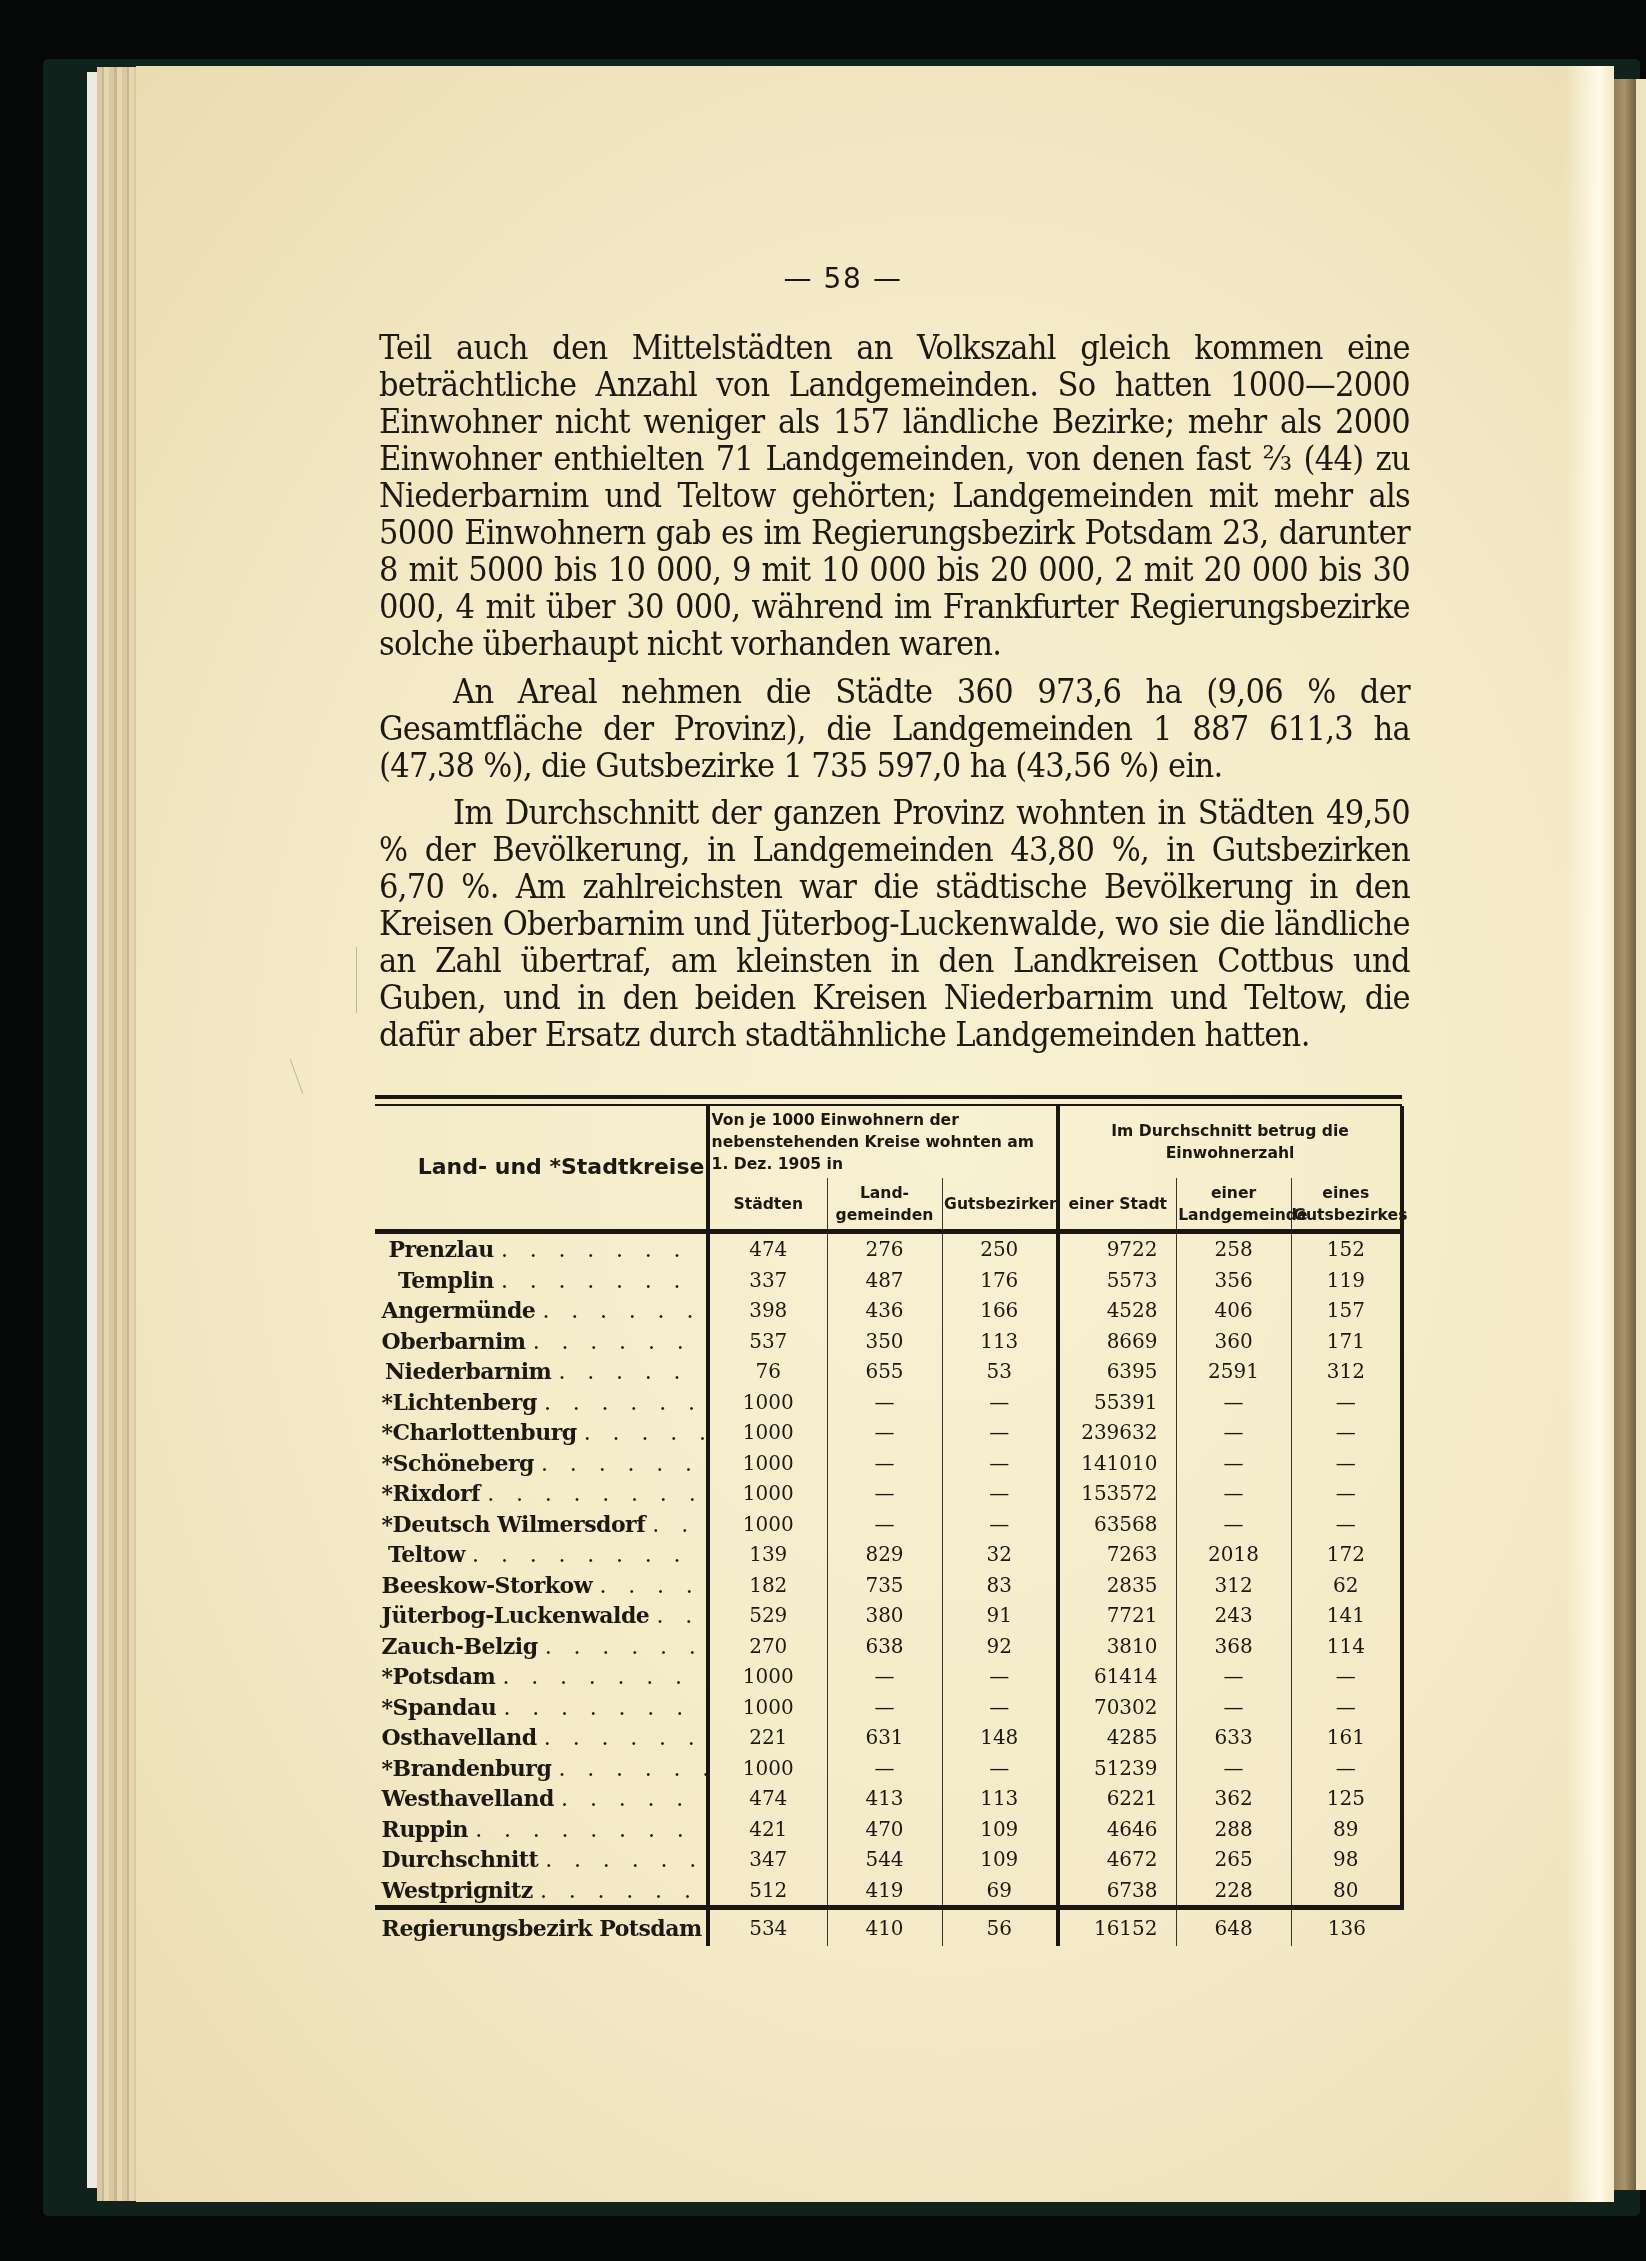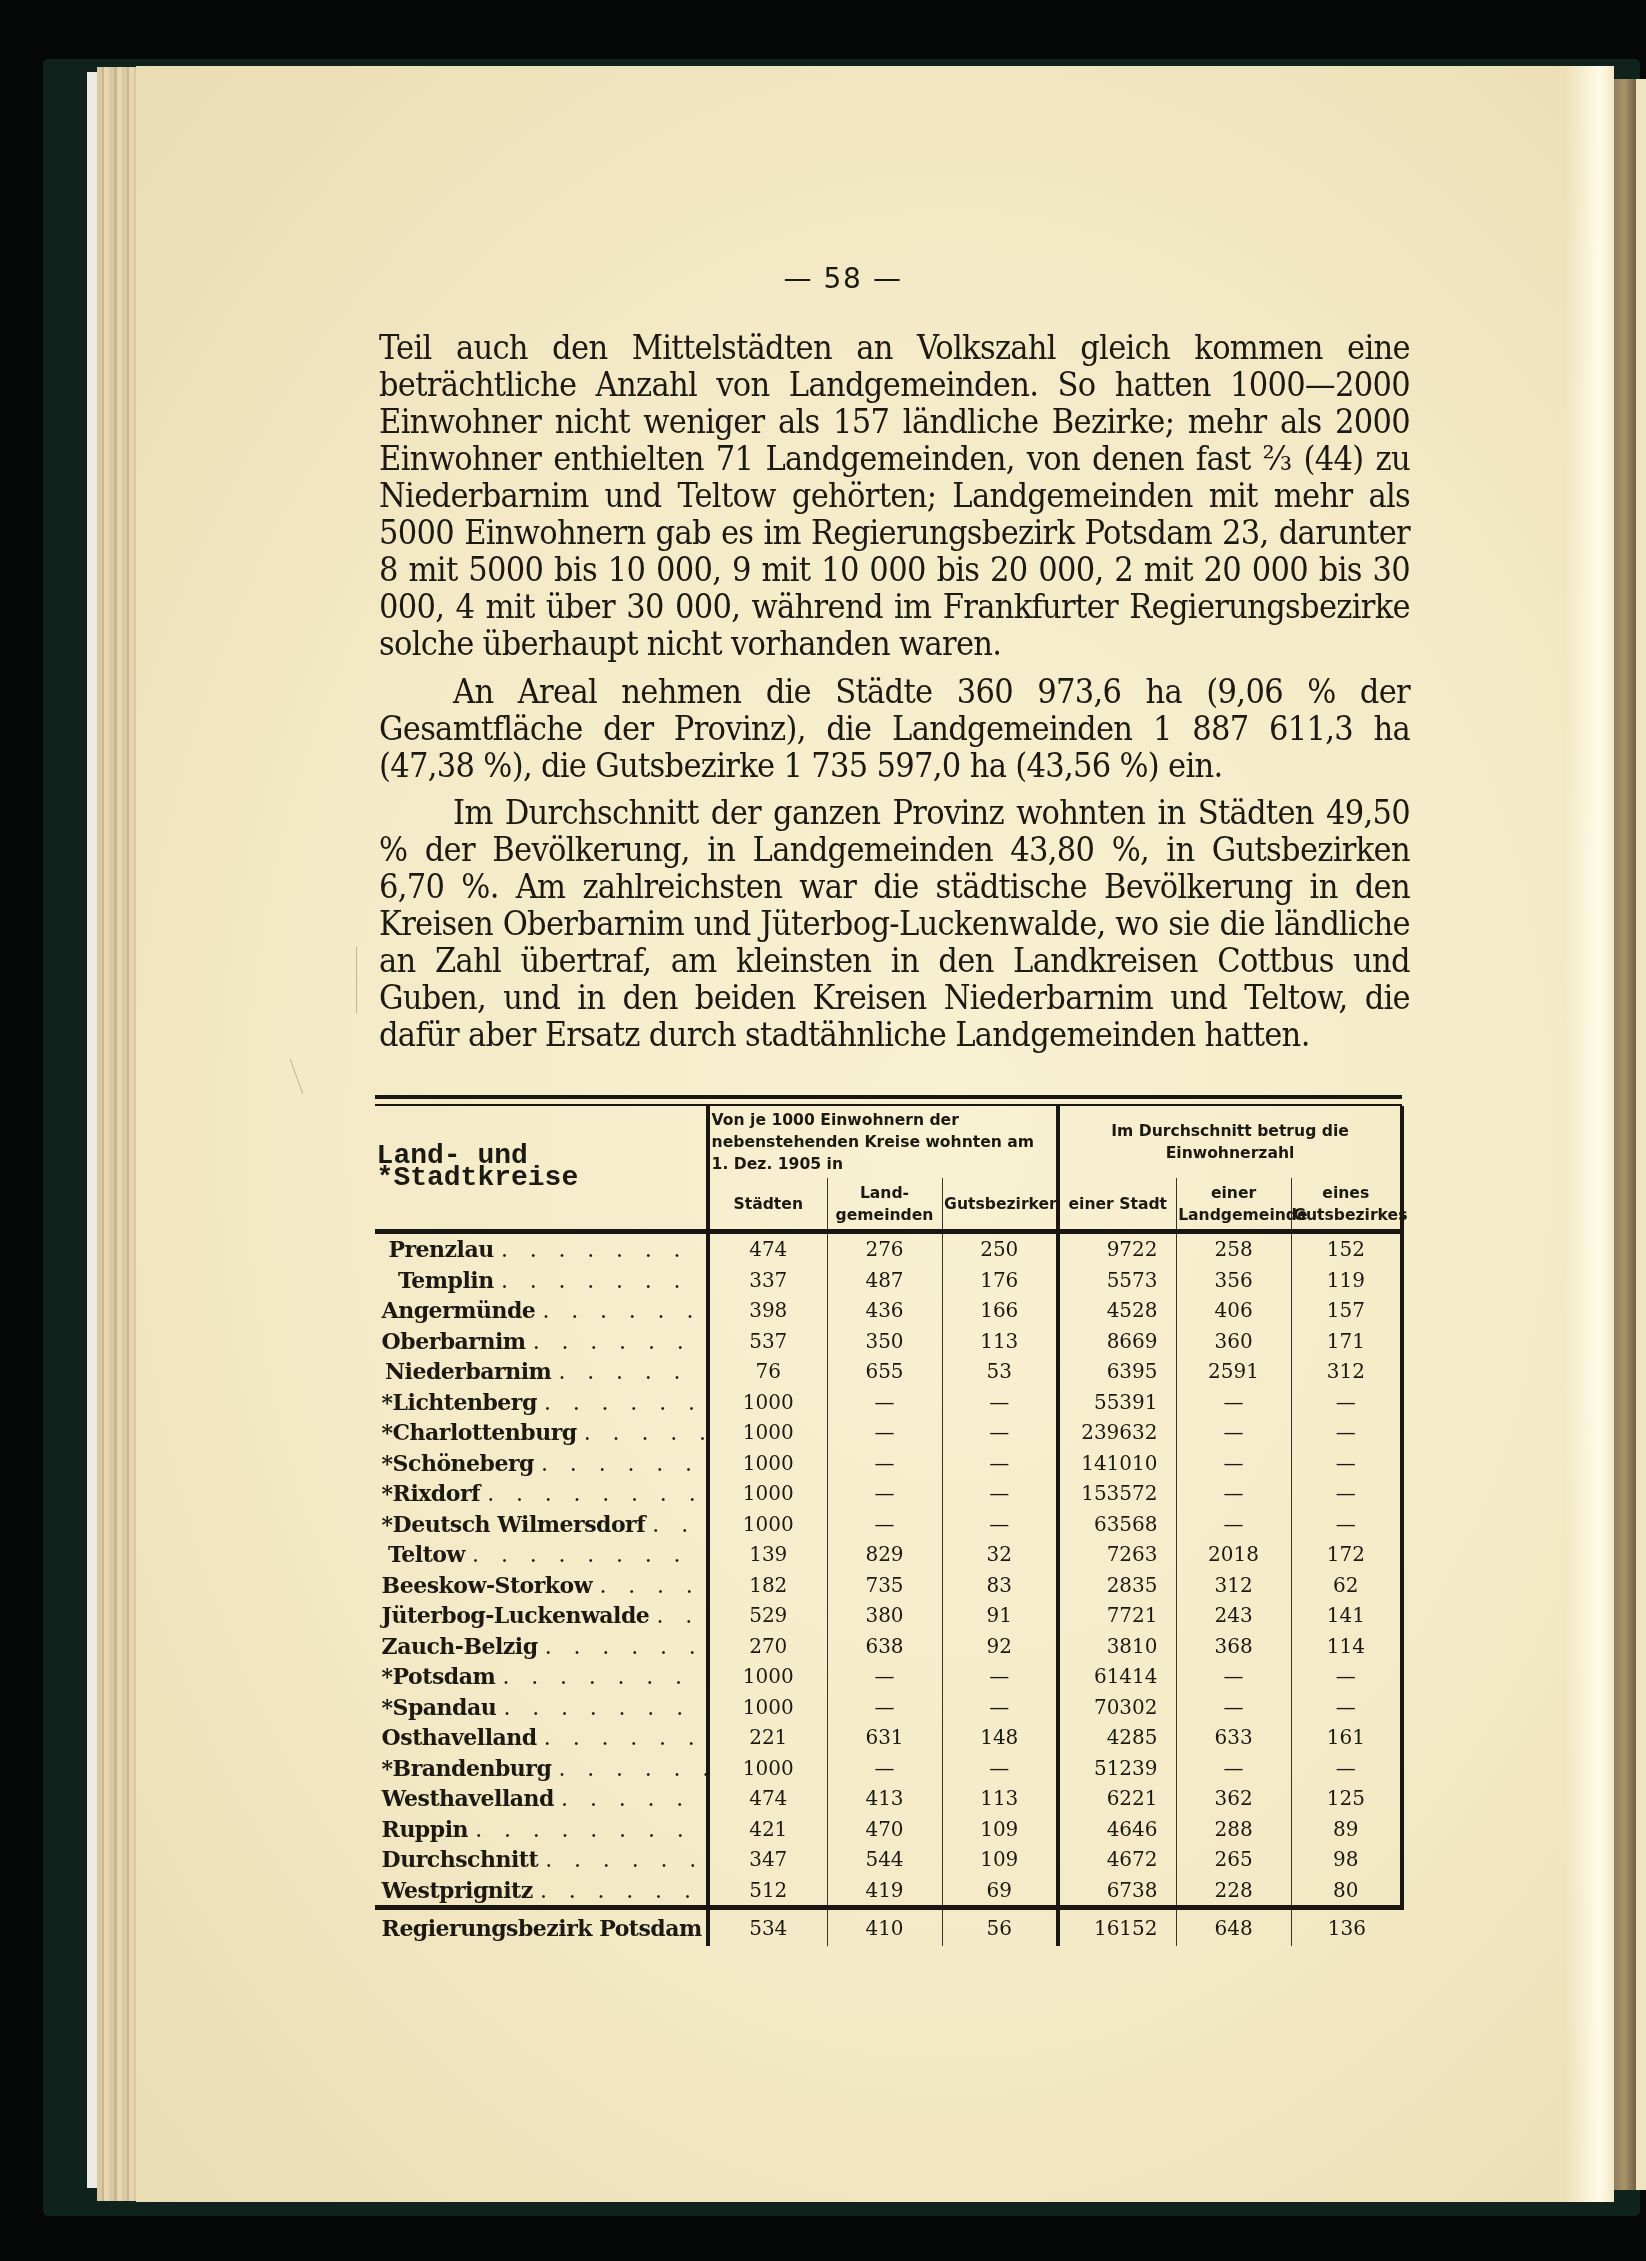--- a/index.html
+++ b/index.html
@@ -64,21 +64,21 @@
   }
   .rule-thick { height: 4.1px; background: #1a1612; }
   .rule-thin { height: 1.6px; background: #1a1612; margin-top: 5px; }
   table.stats {
     width: 100%; border-collapse: collapse; table-layout: fixed;
   }
   table.stats th {
     font-weight: bold; font-size: 15.6px; line-height: 22px; padding: 3.3px 1.6px;
     vertical-align: middle; text-align: center;
   }
-  table.stats th.label-head { font-size: 28px; text-align: left; font-family: Liberation Mono, monospace; }
+  table.stats th.label-head { font-size: 22px; text-align: right; }
   table.stats td {
     font-size: 20px; height: 30.5px; padding: 0 18px 0 5px; text-align: right;
     font-family: "DejaVu Serif", serif;
   }
   table.stats td.name {
     text-align: right; padding-left: 6.6px; font-size: 22px;
     font-family: "DejaVu Serif", serif; font-weight: bold; white-space: nowrap; overflow: hidden;
     letter-spacing: -0.5px;
   }
   table.stats td.name .dots { font-weight: normal; letter-spacing: 7.4px; }

